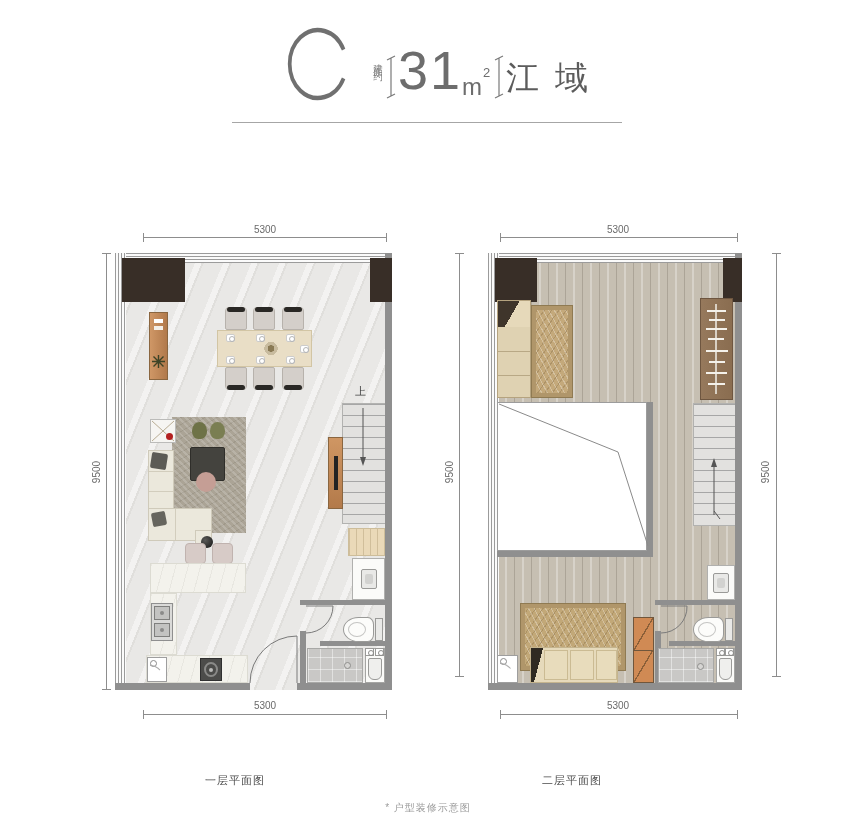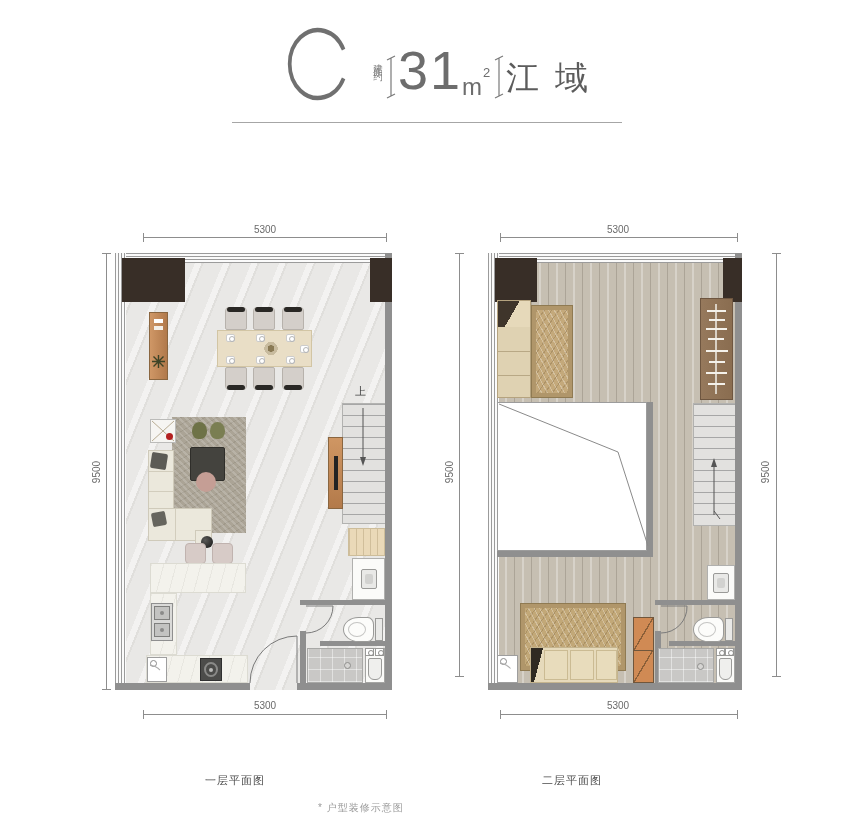--- a/index.html
+++ b/index.html
@@ -85,21 +85,21 @@
   .fbox{position:absolute;width:9px;height:8px;background:#fff;border:1px solid #9a9a98;}
   .fbox::after{content:"";position:absolute;left:2px;top:1px;width:4px;height:4px;border:1px solid #8d8d8b;border-radius:50%;}
   .bathsink{position:absolute;background:#fbfbf9;border:1px solid #a5a5a3;}
   .bathsink .tub{position:absolute;left:2px;bottom:2px;right:2px;height:22px;background:#efefed;border:1px solid #9a9a98;border-radius:2px 2px 6px 6px;}
   .patternrug{position:absolute;background-color:#c4a97b;border:1px solid #8f7a52;
     box-shadow:inset 0 0 0 4px #b0966a;
     background-image:repeating-linear-gradient(62deg,rgba(255,255,255,.28) 0 1px,rgba(0,0,0,0) 1px 5px),repeating-linear-gradient(-55deg,rgba(120,95,58,.30) 0 1px,rgba(0,0,0,0) 1px 6px);}
   .cushion{position:absolute;background:#e8dcbc;border:1px solid #cbbb93;}
   .stairlabel{position:absolute;font-size:11px;color:#3f3f3f;}
   .caption{position:absolute;width:130px;font-size:11px;color:#4a4a4a;letter-spacing:1px;}
-  .note{position:absolute;width:220px;text-align:left;font-size:10px;color:#9b9b9b;letter-spacing:1px;}
+  .note{position:absolute;width:220px;text-align:center;font-size:10px;color:#9b9b9b;letter-spacing:1px;}
   .slipper{position:absolute;width:15px;height:17px;border-radius:50% 50% 42% 42%;}
   .pillow{position:absolute;background:#5c5b55;border-radius:2px;}
 </style>
 </head>
 <body>
 
 <div class="canvas">
 
   <div>
     <svg class="big-c" width="70" height="84" viewBox="0 0 94 94" preserveAspectRatio="none">

